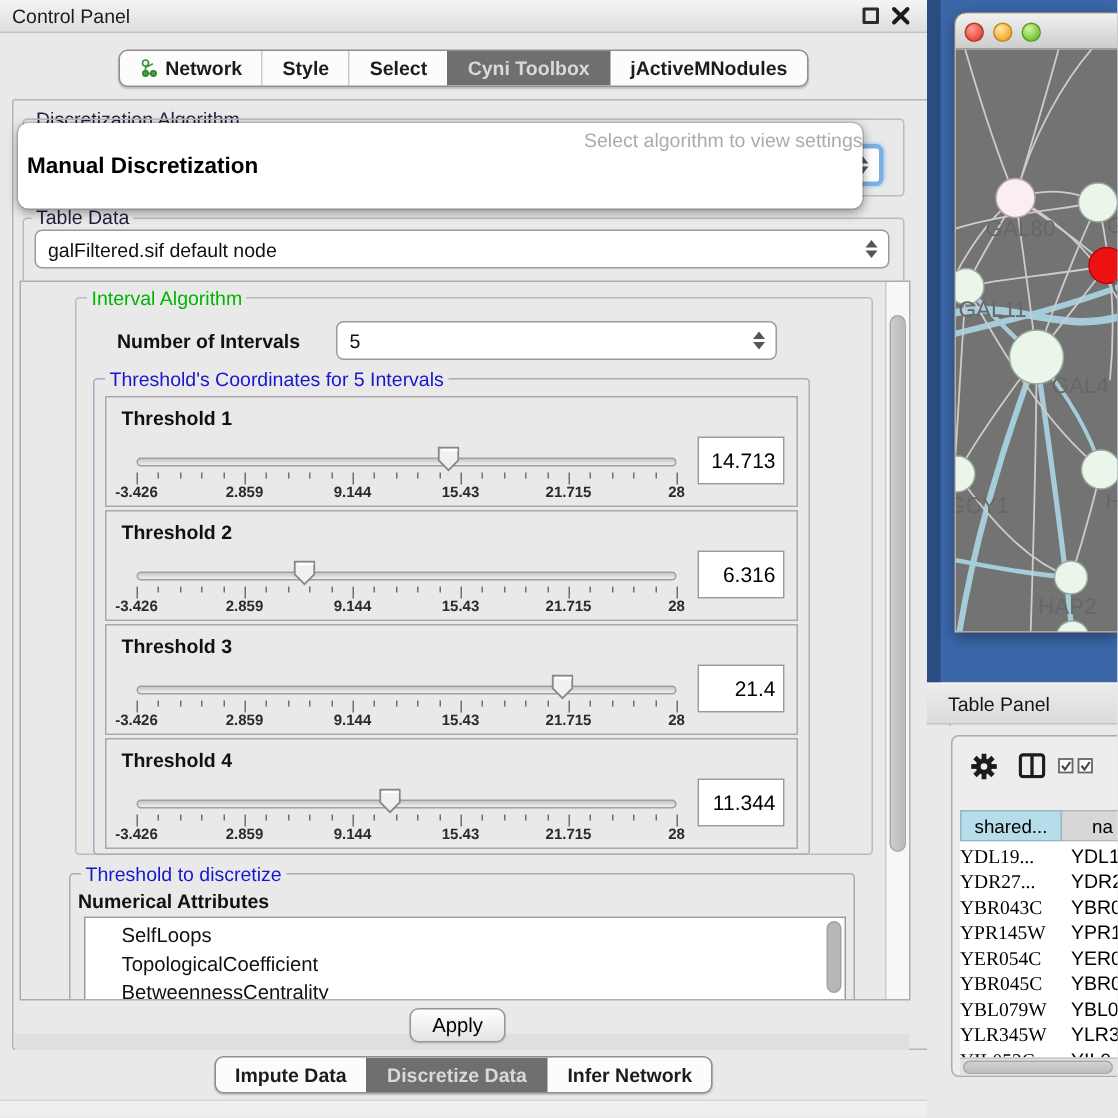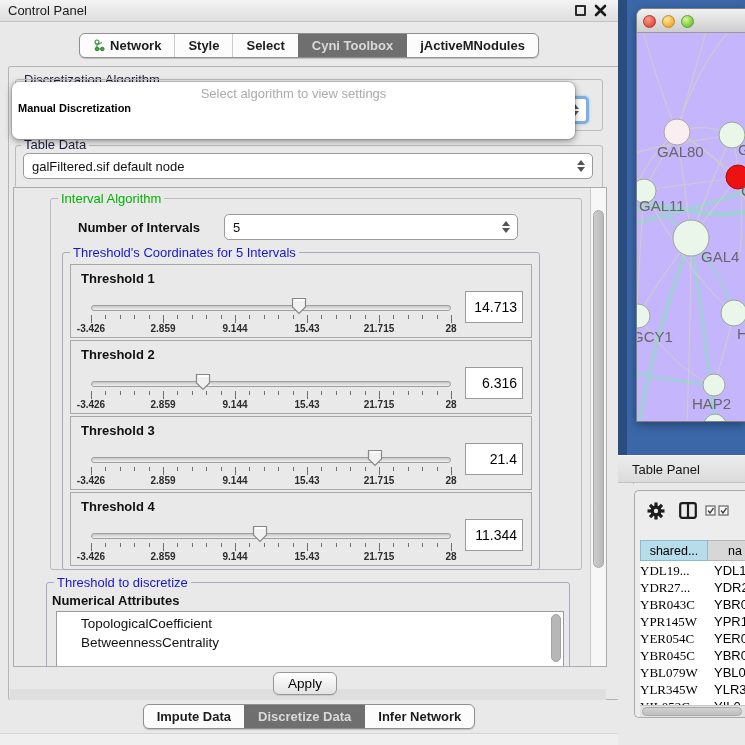--- a/index.html
+++ b/index.html
@@ -36,23 +36,23 @@
 
   .combo { position:absolute; background:#fff; border:1px solid #9a9a9a; border-radius:5px;
     font-size:13px; color:#111; display:flex; align-items:center; padding-left:8px; }
   .combo .steppers { position:absolute; right:7px; top:50%; transform:translateY(-50%); display:flex; flex-direction:column; gap:2px; }
   .arr-up { width:0; height:0; border-left:4px solid transparent; border-right:4px solid transparent; border-bottom:5px solid #555; }
   .arr-dn { width:0; height:0; border-left:4px solid transparent; border-right:4px solid transparent; border-top:5px solid #555; }
   .focus-ring { border:3px solid #7cb0e2; box-shadow:0 0 3px #8fc0ee; }
 
   .popup { position:absolute; left:12px; top:82px; width:563px; height:57px; background:#fff;
     border-radius:7px; box-shadow:0 2px 7px rgba(0,0,0,.42), 0 0 0 1px rgba(0,0,0,.12); z-index:60; }
-  .popup-placeholder { position:absolute; left:0; top:4px; width:100%; text-align:center;
+  .popup-placeholder { position:absolute; left:0; top:4px; width:100%; text-align:right;
     font-size:13px; color:#ababab; }
-  .popup-item { position:absolute; left:6px; font-size:11px; color:#000; white-space:nowrap; }
+  .popup-item { position:absolute; left:6px; font-size:15px; color:#000; white-space:nowrap; }
   .popup-item.bold { font-weight:bold; }
 
   .scrollpane { position:absolute; left:12px; top:186px; width:594px; height:480px;
     border:1px solid #adadad; background:#e9e9e9; overflow:hidden; }
   .vsb-track { position:absolute; right:0; top:0; width:16px; height:100%;
     background:#f7f7f7; border-left:1px solid #c9c9c9; }
   .vsb-thumb { position:absolute; left:2px; top:22px; width:11px; height:358px; border-radius:6px;
     background:linear-gradient(90deg,#cdcdcd,#b9b9b9); border:1px solid #a8a8a8; }
 
   .th-box { position:absolute; left:56px; width:462px; height:74px; border:1px solid #a9a9a9;
@@ -84,21 +84,21 @@
   .desktop-blue-edge { position:absolute; left:618px; top:0; width:9px; height:455px; background:#2a4c80; }
   .mac-window { position:absolute; left:636px; top:8px; width:109px; height:414px;
     border:1px solid #808080; border-right:none; border-top-left-radius:8px; overflow:hidden;
     background:#fff; box-shadow:0 3px 10px rgba(0,0,0,.35); }
   .mac-titlebar { position:absolute; left:0; top:0; width:100%; height:24px;
     background:linear-gradient(#f1f1f1,#cdcdcd); border-bottom:1px solid #9a9a9a; }
   .tl { position:absolute; top:6px; width:13px; height:13px; border-radius:50%; }
   .tl.red { left:6px; background:radial-gradient(circle at 35% 30%, #ff9d94, #e8594b 60%, #c23b2e); border:1px solid #b5372b; }
   .tl.yellow { left:25px; background:radial-gradient(circle at 35% 30%, #ffe9a8, #f6b43e 60%, #d8962c); border:1px solid #c08a28; }
   .tl.green { left:44px; background:radial-gradient(circle at 35% 30%, #d2f7a6, #85cf44 60%, #62a82f); border:1px solid #5d9e2e; }
-  .net-canvas { position:absolute; left:0; top:24px; width:109px; height:390px; background:#c4b5fd; }
+  .net-canvas { position:absolute; left:0; top:24px; width:109px; height:390px; background:#737373; }
 
   .tp-header { position:absolute; left:618px; top:455px; width:127px; height:28px;
     background:linear-gradient(#ececec,#dbdbdb); border-top:1px solid #f6f6f6; border-bottom:1px solid #c2c2c2; }
   .tp-title { position:absolute; left:14px; top:6px; font-size:13px; color:#151515; }
   .tp-body { position:absolute; left:618px; top:484px; width:127px; height:261px; background:#e9e9e9; }
   .tp-inner { position:absolute; left:16px; top:6px; width:111px; height:228px; background:#ededed;
     border:1px solid #ababab; border-radius:5px 0 0 5px; border-right:none; }
   .tp-toolbar { position:absolute; left:0; top:0; width:100%; height:42px; }
   .col-hdr { position:absolute; top:49px; height:21px; font-size:12.5px; color:#000;
     display:flex; align-items:center; justify-content:center; overflow:hidden; }
@@ -358,20 +358,21 @@
                 </svg></div>
               <div class="th-value">11.344</div>
             </div>
           </div>
 
         <div class="grp-box" style="left:32px; top:394px; width:524px; height:150px; border-color:#a9a9c0;"></div>
         <div class="grp-label blue-lbl" style="left:40px; top:387px;">Threshold to discretize</div>
         <div style="position:absolute; left:38px; top:405px; font-size:13px; font-weight:bold; color:#111;">Numerical Attributes</div>
         <div class="listbox">
           <div id="attr-items" style="padding-top:2px;">
+              <div class="list-item">SelfLoops</div>
               <div class="list-item">TopologicalCoefficient</div>
               <div class="list-item">BetweennessCentrality</div>
             </div>
           <div class="list-sb"></div>
         </div>
 
         <div class="vsb-track">
           <div class="vsb-thumb"></div>
         </div>
       </div>

